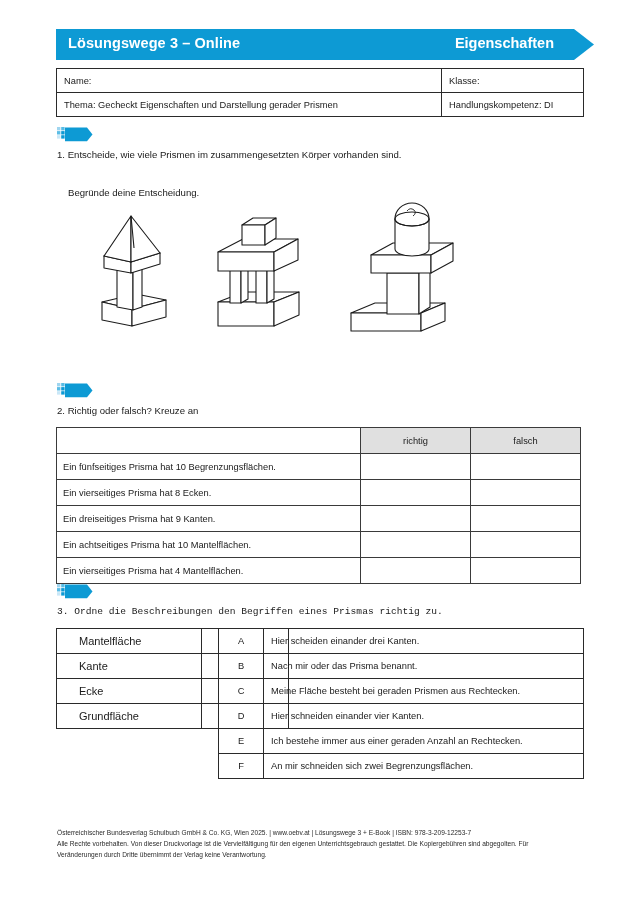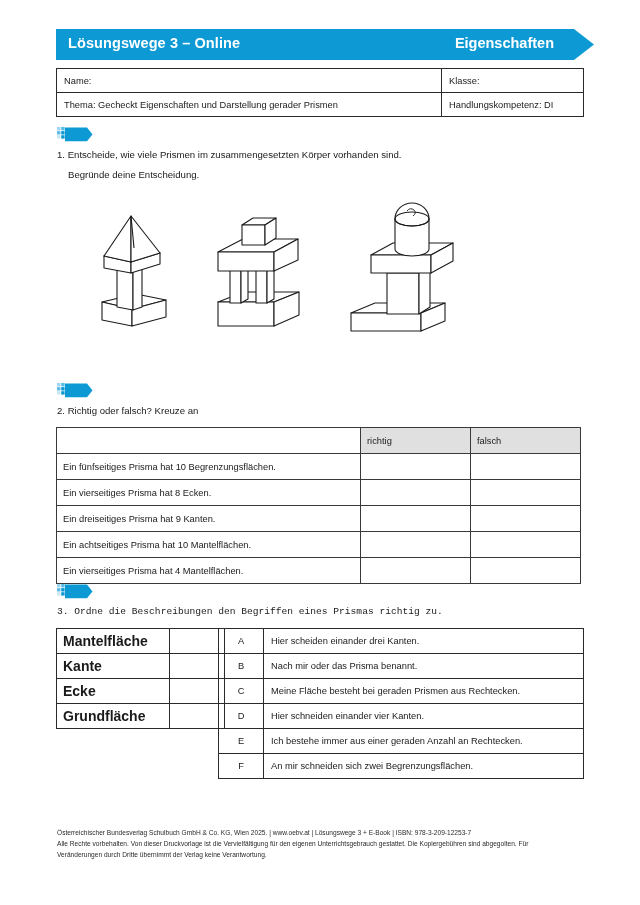--- a/index.html
+++ b/index.html
@@ -120,42 +120,41 @@
     border: 1px solid #3a3a3a;
     font-size: 9.3px;
     font-weight: normal;
     height: 23px;
     padding: 1px 6px;
     vertical-align: middle;
     text-align: left;
   }
   .tbl2 th.hcell {
     background: #e0e0e0;
-    text-align: left;
+    text-align: center;
   }
   .tbl2 th.blank { border: 1px solid #3a3a3a; background: #ffffff; }
   .c-stmt { width: 291px; }
   .c-rf { width: 97px; }
 
   
   .tbl3a {
     position: absolute;
     left: 56px;
     top: 628px;
     width: 144px;
     border-collapse: collapse;
     table-layout: fixed;
   }
   .tbl3a td {
     border: 1px solid #2a2a2a;
-    font-size: 14px;
+    font-size: 11px;
     height: 22px;
-    padding: 1px 6px;
+    padding: 1px 22px;
     vertical-align: middle;
-    font-weight: bold;
   }
   .t3a-term { width: 100px; }
   .t3a-ans  { width: 42px; }
 
   .tbl3b {
     position: absolute;
     left: 218px;
     top: 628px;
     width: 366px;
     border-collapse: collapse;
@@ -216,21 +215,21 @@
       <rect x="0" y="0" width="3.4" height="3.4" fill="#9fd5ef"></rect>
       <rect x="0" y="4.1" width="3.4" height="3.4" fill="#5cbde6"></rect>
       <rect x="0" y="8.2" width="3.4" height="3.4" fill="#c9e7f7"></rect>
       <rect x="4.2" y="0" width="3.4" height="3.4" fill="#57bce5"></rect>
       <rect x="4.2" y="4.1" width="3.4" height="3.4" fill="#0d9ad4"></rect>
       <rect x="4.2" y="8.2" width="3.4" height="3.4" fill="#0d9ad4"></rect>
       <path d="M8,0.6 L30,0.6 L35.5,7.4 L30,14.3 L8,14.3 Z" fill="#0d9ad4"></path>
     </svg>
   </div>
   <div class="qtext" style="left:57px; top:148px;">1. Entscheide, wie viele Prismen im zusammengesetzten Körper vorhanden sind.</div>
-  <div class="qsub" style="left:68px; top:169px;text-align:right;">Begründe deine Entscheidung.</div>
+  <div class="qsub" style="left:68px; top:187px;text-align:right;">Begründe deine Entscheidung.</div>
 
   <div class="figures">
 
     <div class="fig" style="left:22px; top:16px;">
       <svg width="125" height="122" viewBox="0 0 125 122">
         <g fill="#ffffff" stroke="#1c1c1c" stroke-width="1.1" stroke-linejoin="round">
 
           <path d="M24,88 L58,80 L88,86 L54,95 Z"></path>
 
           <path d="M24,88 L24,106 L54,112 L54,95 Z"></path>

